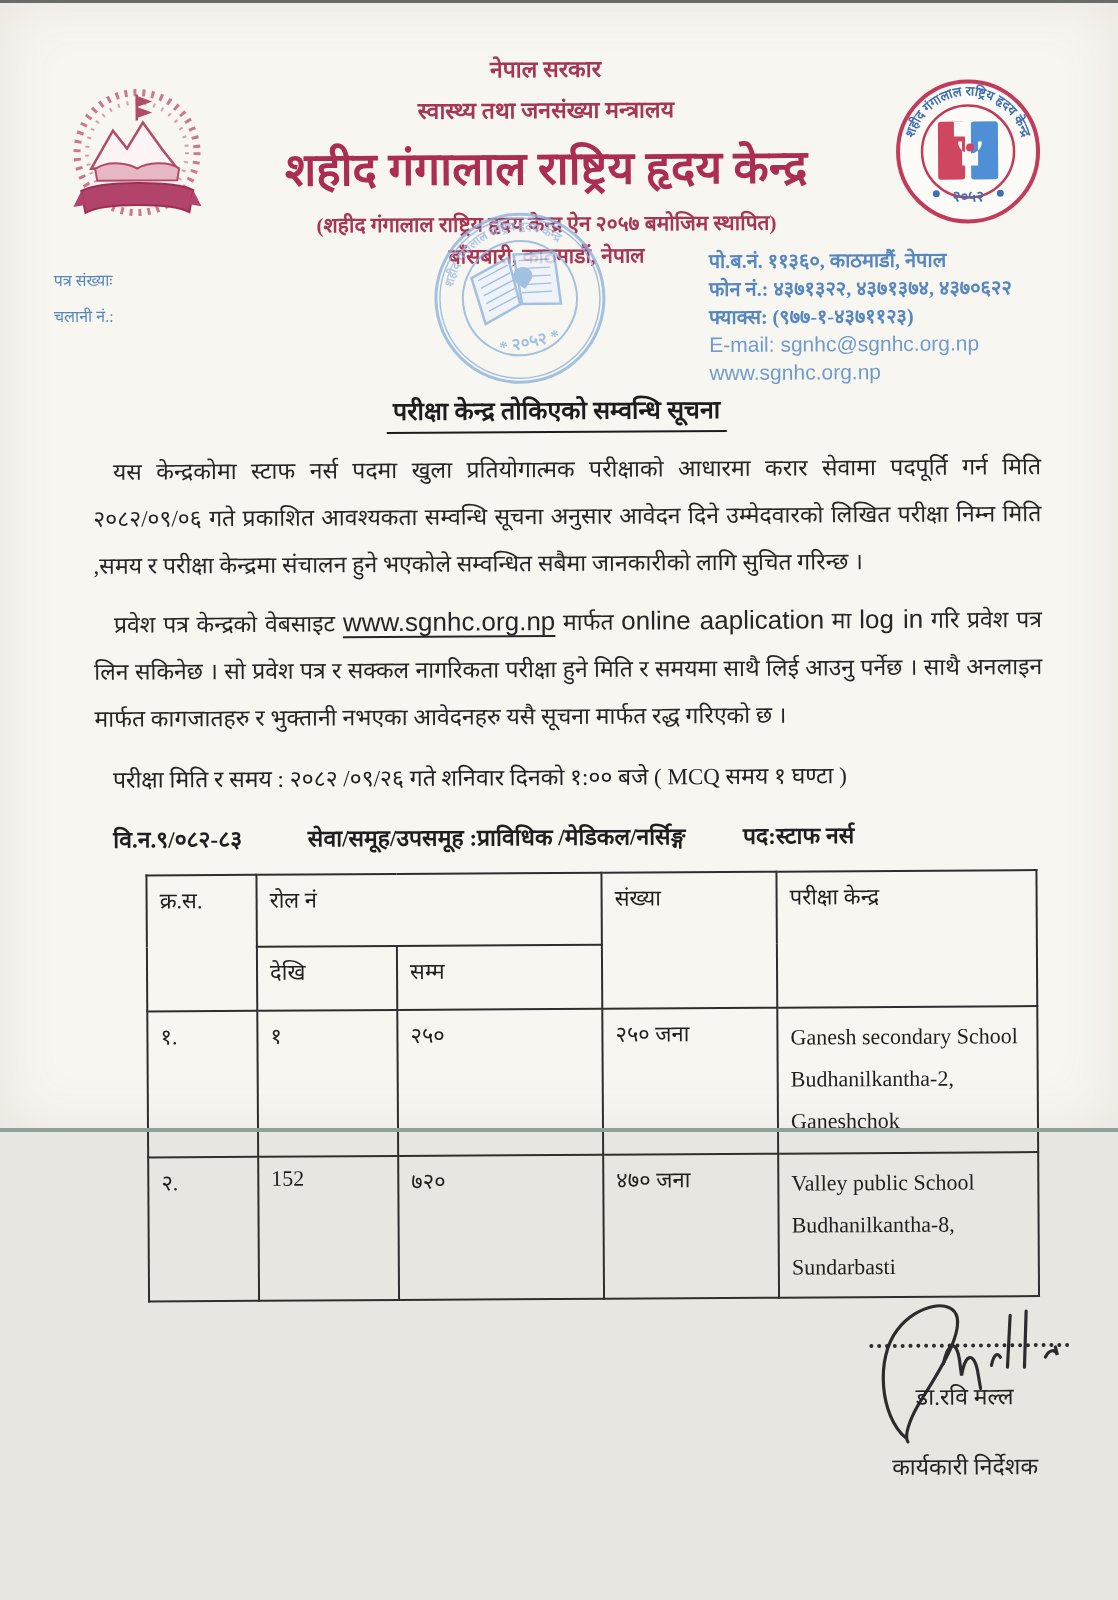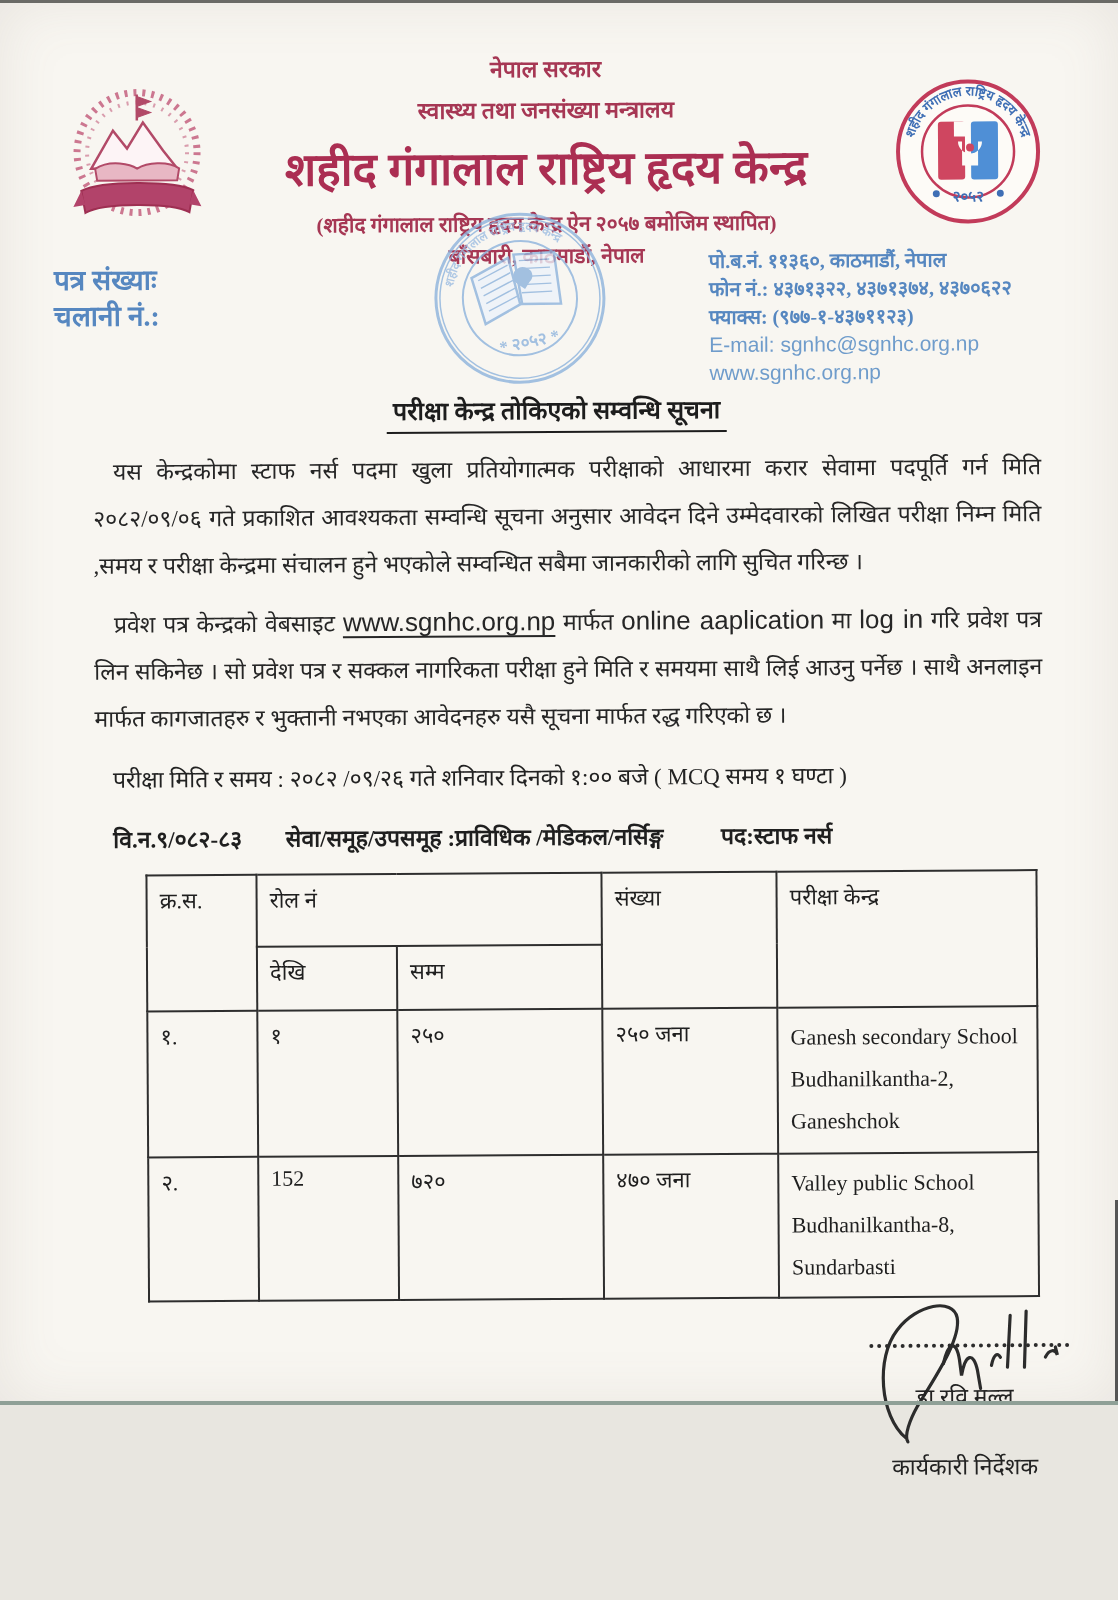--- a/index.html
+++ b/index.html
@@ -1,57 +1,57 @@
 <!DOCTYPE html>
 <html><head>
 <meta charset="utf-8">
 <style>
   html,body{margin:0;padding:0;}
   body{width:1118px;height:1600px;overflow:hidden;background:#e8e6e0;
        font-family:"Liberation Serif","DejaVu Serif",serif;}
-  #scan{position:relative;width:1118px;height:1405px;background:#f8f6f1;
+  #scan{position:relative;width:1118px;height:1132px;background:#f8f6f1;
         box-shadow:inset 0 0 60px rgba(120,110,95,.12);}
   #edge-top{position:absolute;top:0;left:0;right:0;height:3px;background:#6a6a66;}
   #edge-bottom{position:absolute;bottom:0;left:0;right:0;height:4px;background:#8fa097;}
   #edge-right{position:absolute;right:0;top:1200px;bottom:0;width:3px;background:#555;}
   #content{position:absolute;left:0;top:0;width:1118px;height:1600px;transform:rotate(-0.35deg);}
 
   
   #emblem{position:absolute;left:55px;top:70px;width:172px;height:176px;}
   #head-center{position:absolute;left:225px;top:52px;width:650px;text-align:center;}
   .gov-line{font-size:23px;font-weight:bold;color:#a63754;}
   .ministry{font-size:23px;font-weight:bold;color:#a63754;margin-top:9px;}
   .org-name{font-size:46px;font-weight:bold;color:#ab2e52;margin-top:10px;white-space:nowrap;}
   .established{font-size:21px;font-weight:bold;color:#a63754;margin-top:12px;}
   .hq-address{font-size:21px;font-weight:bold;color:#a63754;margin-top:4px;}
   #org-logo{position:absolute;left:896px;top:78px;width:152px;height:152px;}
 
   
-  #ref-block{position:absolute;left:57px;top:260px;font-size:28px;line-height:36px;
-             font-weight:bold;color:#5687c0;}
+  #ref-block{position:absolute;left:57px;top:260px;font-size:16px;line-height:36px;
+             font-weight:normal;color:#5687c0;}
   #stamp{position:absolute;left:428px;top:208px;width:190px;height:180px;opacity:.8;}
   #contact-block{position:absolute;left:712px;top:248px;font-size:20px;line-height:28px;
                  font-weight:bold;color:#5687c0;}
   #contact-block .latin{font-family:"Liberation Sans","DejaVu Sans",sans-serif;
                  font-weight:normal;font-size:21px;color:#6f9ccb;}
 
   
   #notice-title-wrap{position:absolute;left:0;top:392px;width:1118px;text-align:center;}
   #notice-title{display:inline-block;font-size:25px;font-weight:bold;color:#1d1d1d;
                 border-bottom:2.5px solid #1d1d1d;padding:0 6px 5px 6px;}
   .para{position:absolute;left:95px;width:948px;font-size:23px;line-height:47px;
         color:#262626;text-align:justify;}
   #para1{top:446px;text-indent:20px;}
   #para2{top:598px;text-indent:20px;}
   .latin-big{font-family:"Liberation Sans","DejaVu Sans",sans-serif;font-size:26px;}
   .url{font-family:"Liberation Sans","DejaVu Sans",sans-serif;font-size:26px;
        text-decoration:underline;text-underline-offset:5px;}
   #exam-line{position:absolute;left:113px;top:760px;font-size:23px;color:#222;}
   #advert-line{position:absolute;left:113px;top:820px;font-size:23px;font-weight:bold;color:#1f1f1f;}
-  #advert-line .seg1{margin-right:38px;text-align:right;}
+  #advert-line .seg1{margin-right:60px;text-align:right;}
   #advert-line .seg2{margin-right:52px;}
 
   
   #exam-table{position:absolute;left:145px;top:872px;border-collapse:collapse;table-layout:fixed;}
   #exam-table th,#exam-table td{border:2px solid #2e2e2e;vertical-align:top;
         padding:8px 12px;font-size:22px;font-weight:normal;color:#1f1f1f;text-align:left;}
   .col-sn{width:110px;} .col-from{width:140px;} .col-to{width:205px;}
   .col-count{width:175px;} .col-center{width:260px;}
   .hrow1{height:72px;} .hrow2{height:64px;} .drow1{height:146px;} .drow2{height:128px;}
   .center-cell{font-family:"Liberation Serif","DejaVu Serif",serif;font-size:23px;

